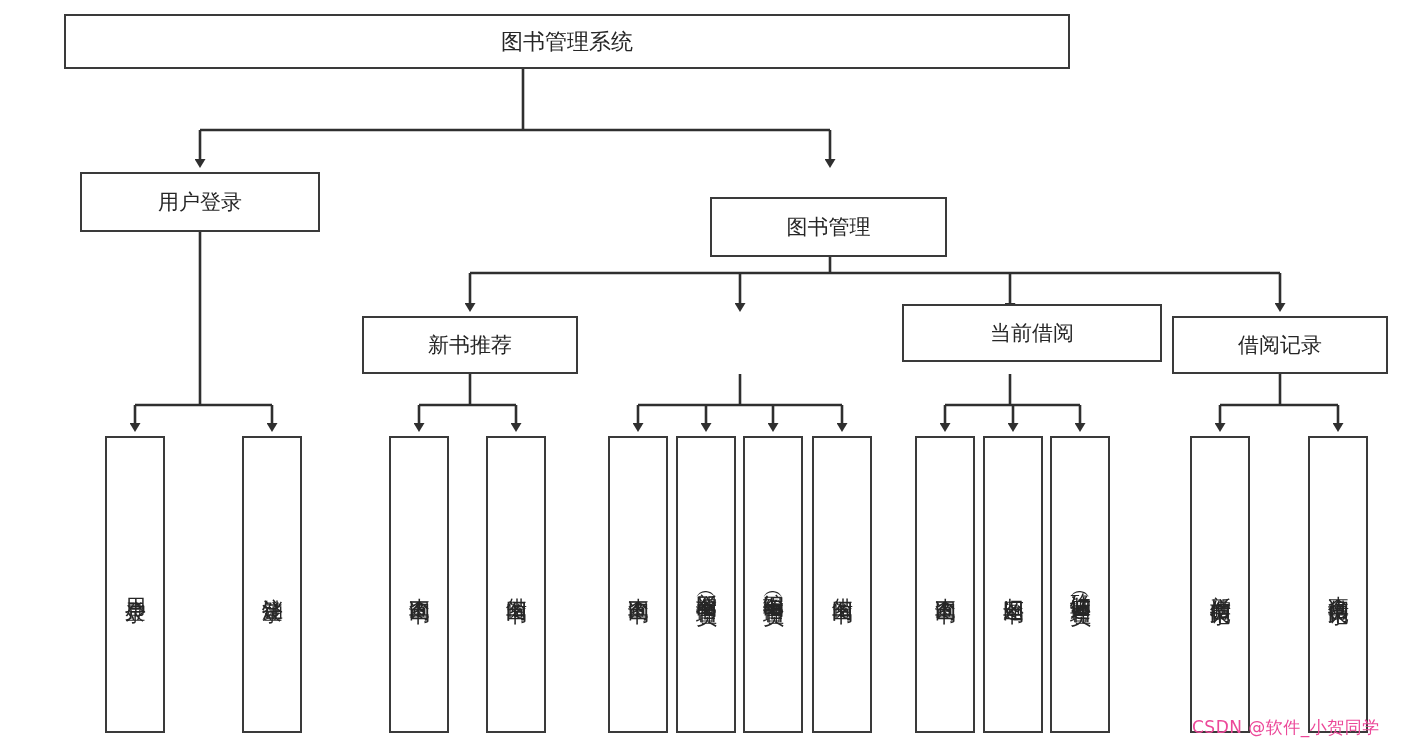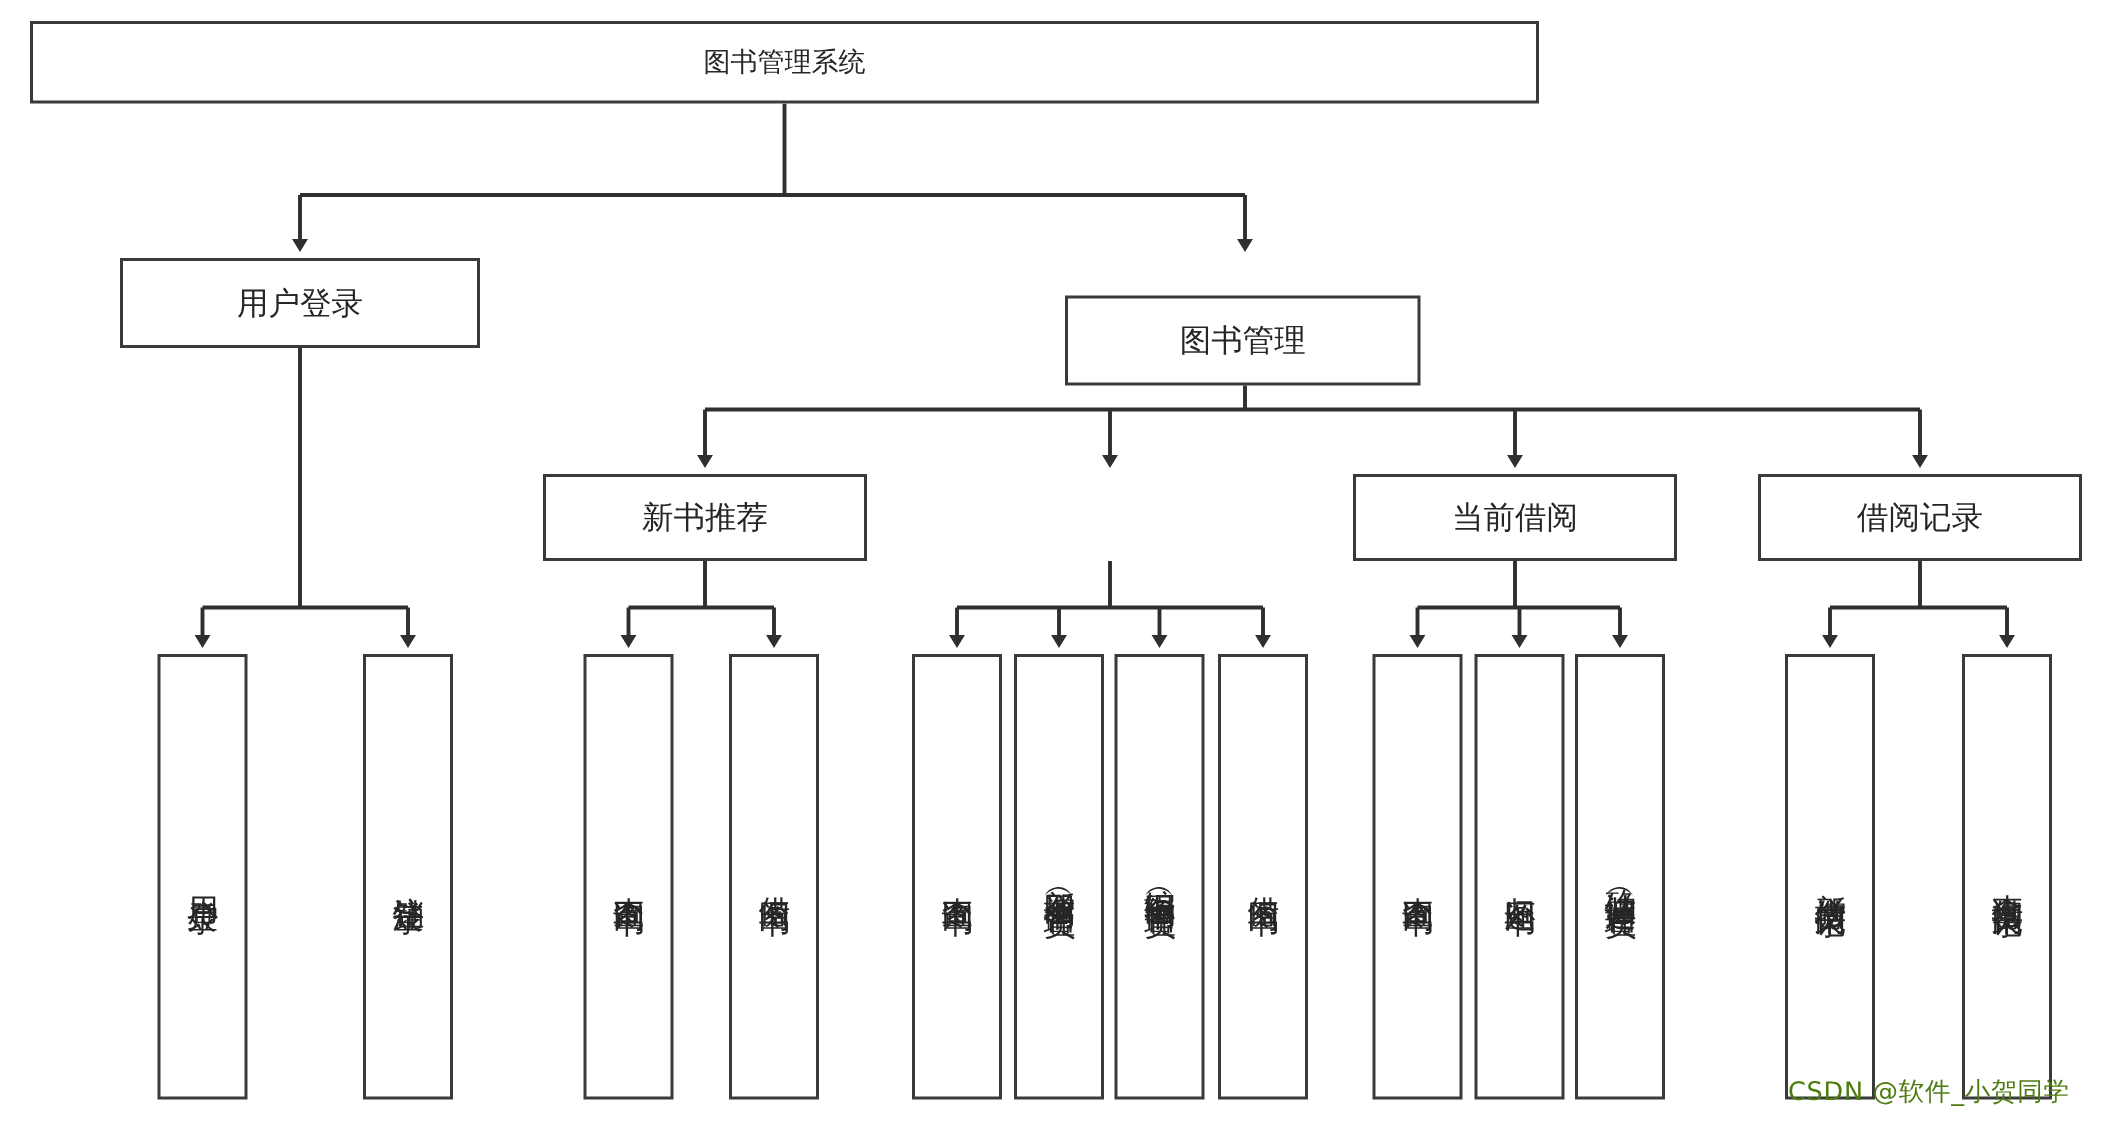--- a/index.html
+++ b/index.html
@@ -33,40 +33,41 @@
     display: flex;
     align-items: center;
     justify-content: center;
     text-align: center;
     line-height: 1.18;
   }
   .node-h {
     font-size: 21px;
   }
   .node-root {
-    font-size: 18px;
+    font-size: 22px;
+    margin-left: 44px;
   }
   .node-v {
     writing-mode: vertical-rl;
     text-orientation: upright;
     font-size: 21px;
     letter-spacing: 2px;
     padding: 6px 0;
     align-items: center;
     justify-content: center;
   }
   .node-v .vtext {
     writing-mode: vertical-rl;
     text-orientation: upright;
     display: block;
   }
   .watermark {
     position: absolute;
     font-size: 17px;
-    color: #4d7c0f;
+    color: #ec4899;
     white-space: nowrap;
     letter-spacing: 0.5px;
   }
 </style>
 </head>
 <body>
 
 <div id="canvas">
 
   <svg id="edges" viewBox="0 0 1405 747" xmlns="http://www.w3.org/2000/svg">
@@ -126,21 +127,21 @@
   <div class="node node-h" style="left:80px; top:172px; width:240px; height:60px;">
     <span>用户登录</span>
   </div>
   <div class="node node-h" style="left:710px; top:172px; width:237px; height:60px;margin-top:25px;">
     <span>图书管理</span>
   </div>
 
   <div class="node node-h" style="left:362px; top:316px; width:216px; height:58px;">
     <span>新书推荐</span>
   </div>
-  <div class="node node-h" style="left:902px; top:316px; width:216px; height:58px;">
+  <div class="node node-h" style="left:902px; top:304px; width:260px; height:58px;">
     <span>当前借阅</span>
   </div>
   <div class="node node-h" style="left:1172px; top:316px; width:216px; height:58px;">
     <span>借阅记录</span>
   </div>
 
   <div class="node node-v" style="left:105px; top:436px; width:60px; height:297px;">
     <span class="vtext">用户登录</span>
   </div>
   <div class="node node-v" style="left:242px; top:436px; width:60px; height:297px;">

